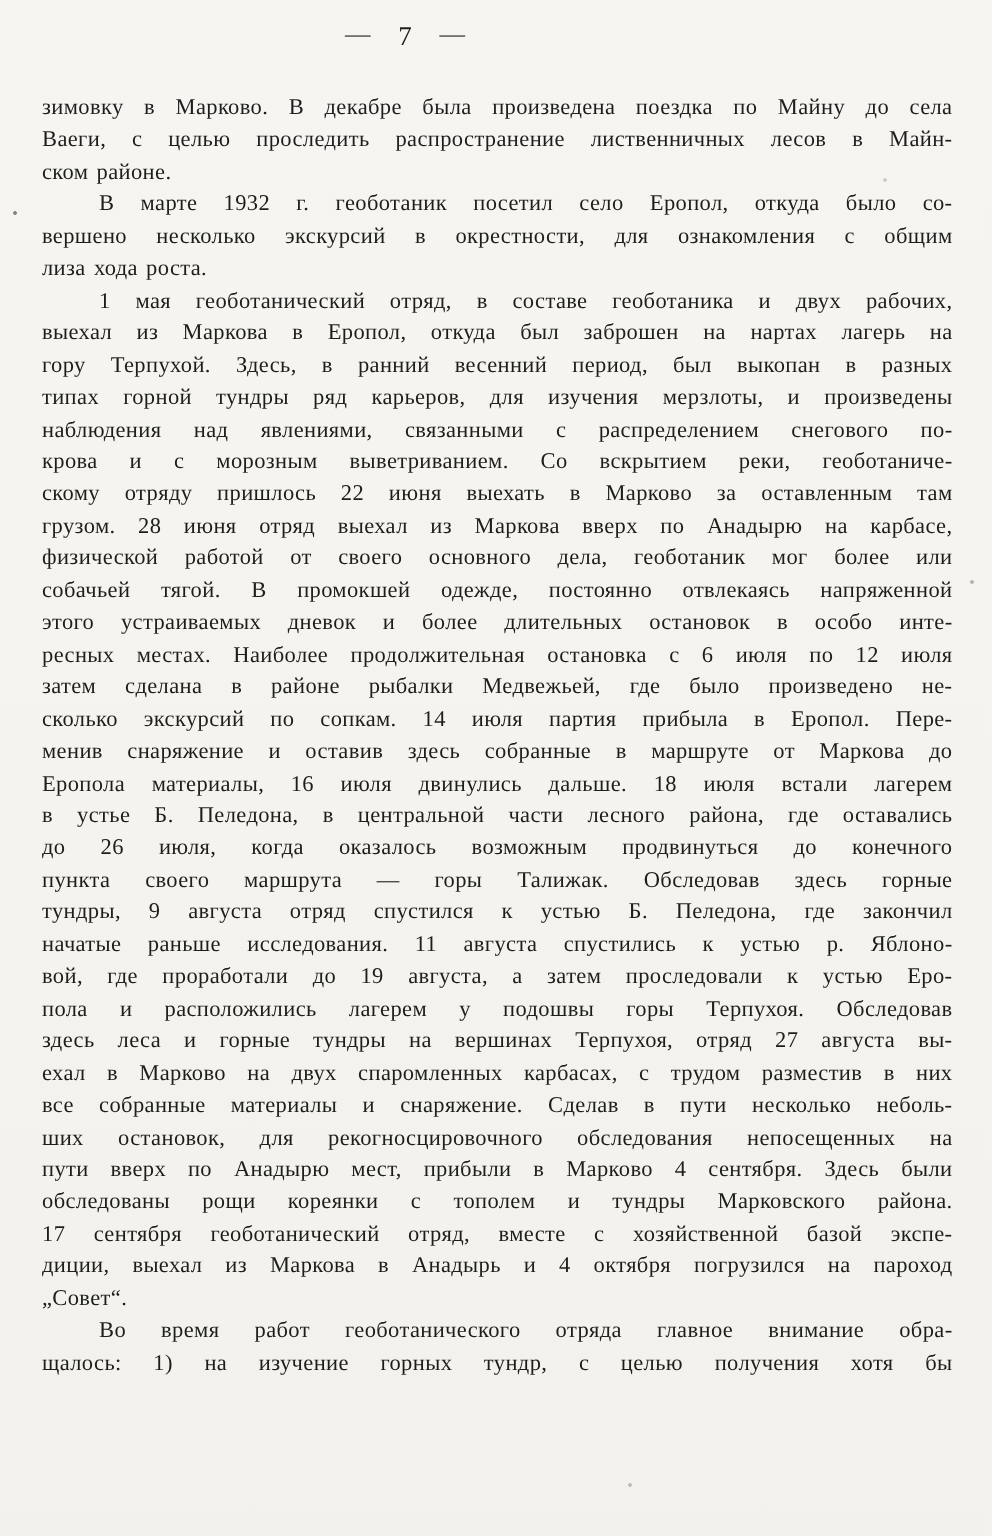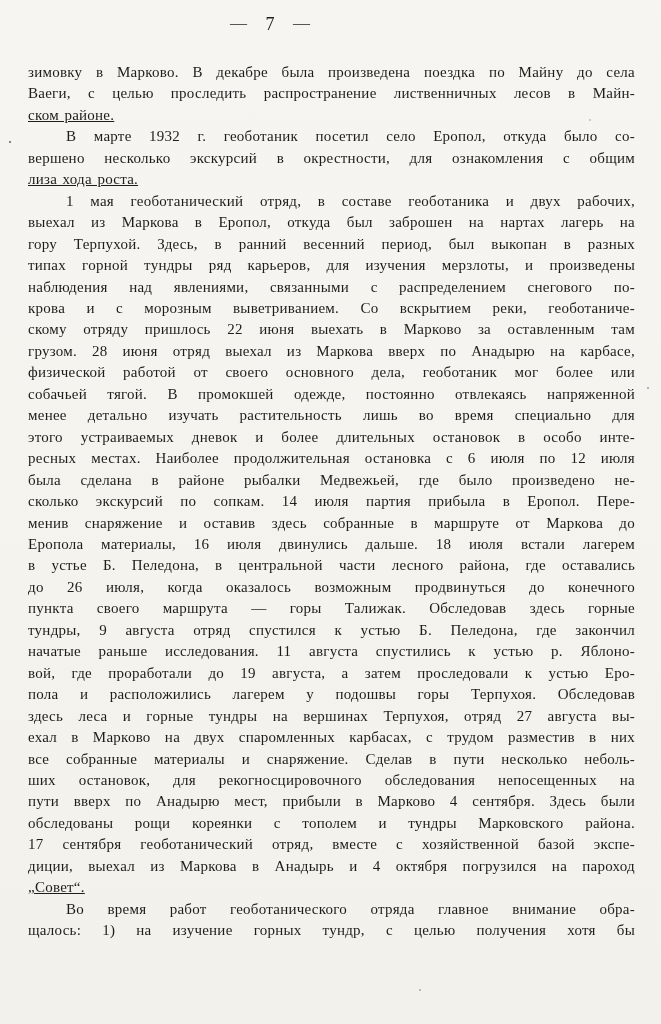--- a/index.html
+++ b/index.html
@@ -52,21 +52,20 @@
     font-size: 15px;
     line-height: 21.45px;
     letter-spacing: 0.25px;
     word-spacing: 1.5px;
     text-align: justify;
     text-align-last: justify;
     white-space: normal;
   }
   .line.para-end {
     text-align-last: left;
-    text-decoration: underline;
   }
   .line.indent {
     text-indent: 38px;
   }
 </style>
 </head>
 <body>
 
 <div class="page">
   <div class="page-header">
@@ -84,24 +83,23 @@
       <div class="line indent">1 мая геоботанический отряд, в составе геоботаника и двух рабочих,</div>
       <div class="line">выехал из Маркова в Еропол, откуда был заброшен на нартах лагерь на</div>
       <div class="line">гору Терпухой. Здесь, в ранний весенний период, был выкопан в разных</div>
       <div class="line">типах горной тундры ряд карьеров, для изучения мерзлоты, и произведены</div>
       <div class="line">наблюдения над явлениями, связанными с распределением снегового по-</div>
       <div class="line">крова и с морозным выветриванием. Со вскрытием реки, геоботаниче-</div>
       <div class="line">скому отряду пришлось 22 июня выехать в Марково за оставленным там</div>
       <div class="line">грузом. 28 июня отряд выехал из Маркова вверх по Анадырю на карбасе,</div>
       <div class="line">физической работой от своего основного дела, геоботаник мог более или</div>
       <div class="line">собачьей тягой. В промокшей одежде, постоянно отвлекаясь напряженной</div>
-      <div class="line">менее детально изучать растительность лишь во время специально для</div>
       <div class="line">этого устраиваемых дневок и более длительных остановок в особо инте-</div>
       <div class="line">ресных местах. Наиболее продолжительная остановка с 6 июля по 12 июля</div>
-      <div class="line">была сделана в районе рыбалки Медвежьей, где было произведено не-</div>
+      <div class="line">затем сделана в районе рыбалки Медвежьей, где было произведено не-</div>
       <div class="line">сколько экскурсий по сопкам. 14 июля партия прибыла в Еропол. Пере-</div>
       <div class="line">менив снаряжение и оставив здесь собранные в маршруте от Маркова до</div>
       <div class="line">Еропола материалы, 16 июля двинулись дальше. 18 июля встали лагерем</div>
       <div class="line">в устье Б. Пеледона, в центральной части лесного района, где оставались</div>
       <div class="line">до 26 июля, когда оказалось возможным продвинуться до конечного</div>
       <div class="line">пункта своего маршрута — горы Талижак. Обследовав здесь горные</div>
       <div class="line">тундры, 9 августа отряд спустился к устью Б. Пеледона, где закончил</div>
       <div class="line">начатые раньше исследования. 11 августа спустились к устью р. Яблоно-</div>
       <div class="line">вой, где проработали до 19 августа, а затем проследовали к устью Еро-</div>
       <div class="line">пола и расположились лагерем у подошвы горы Терпухоя. Обследовав</div>

